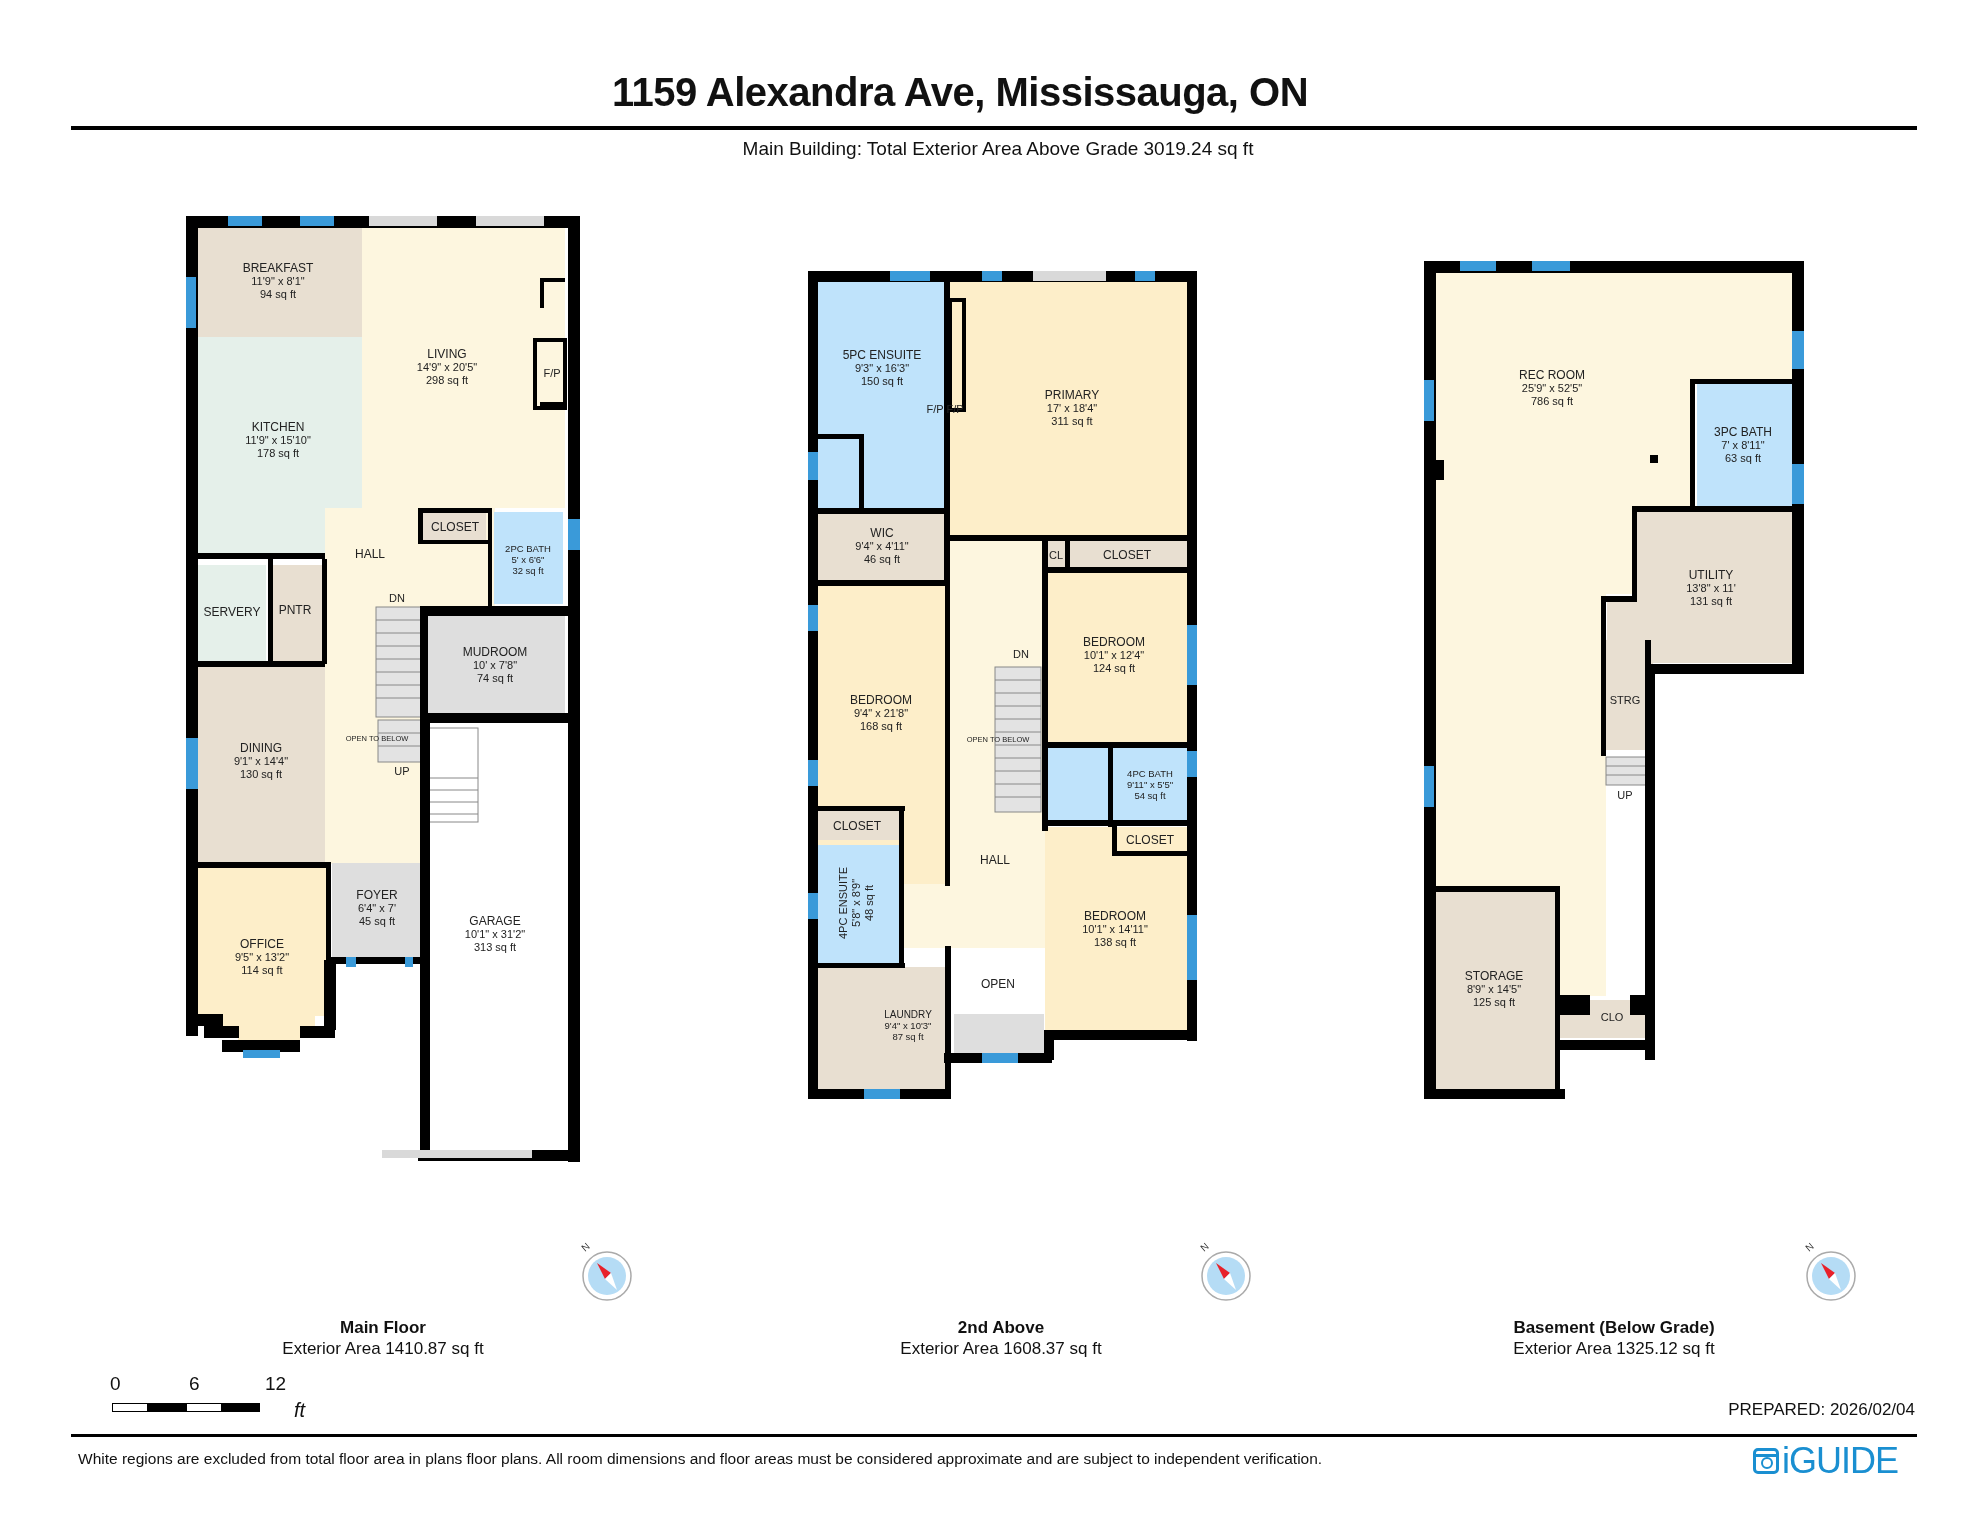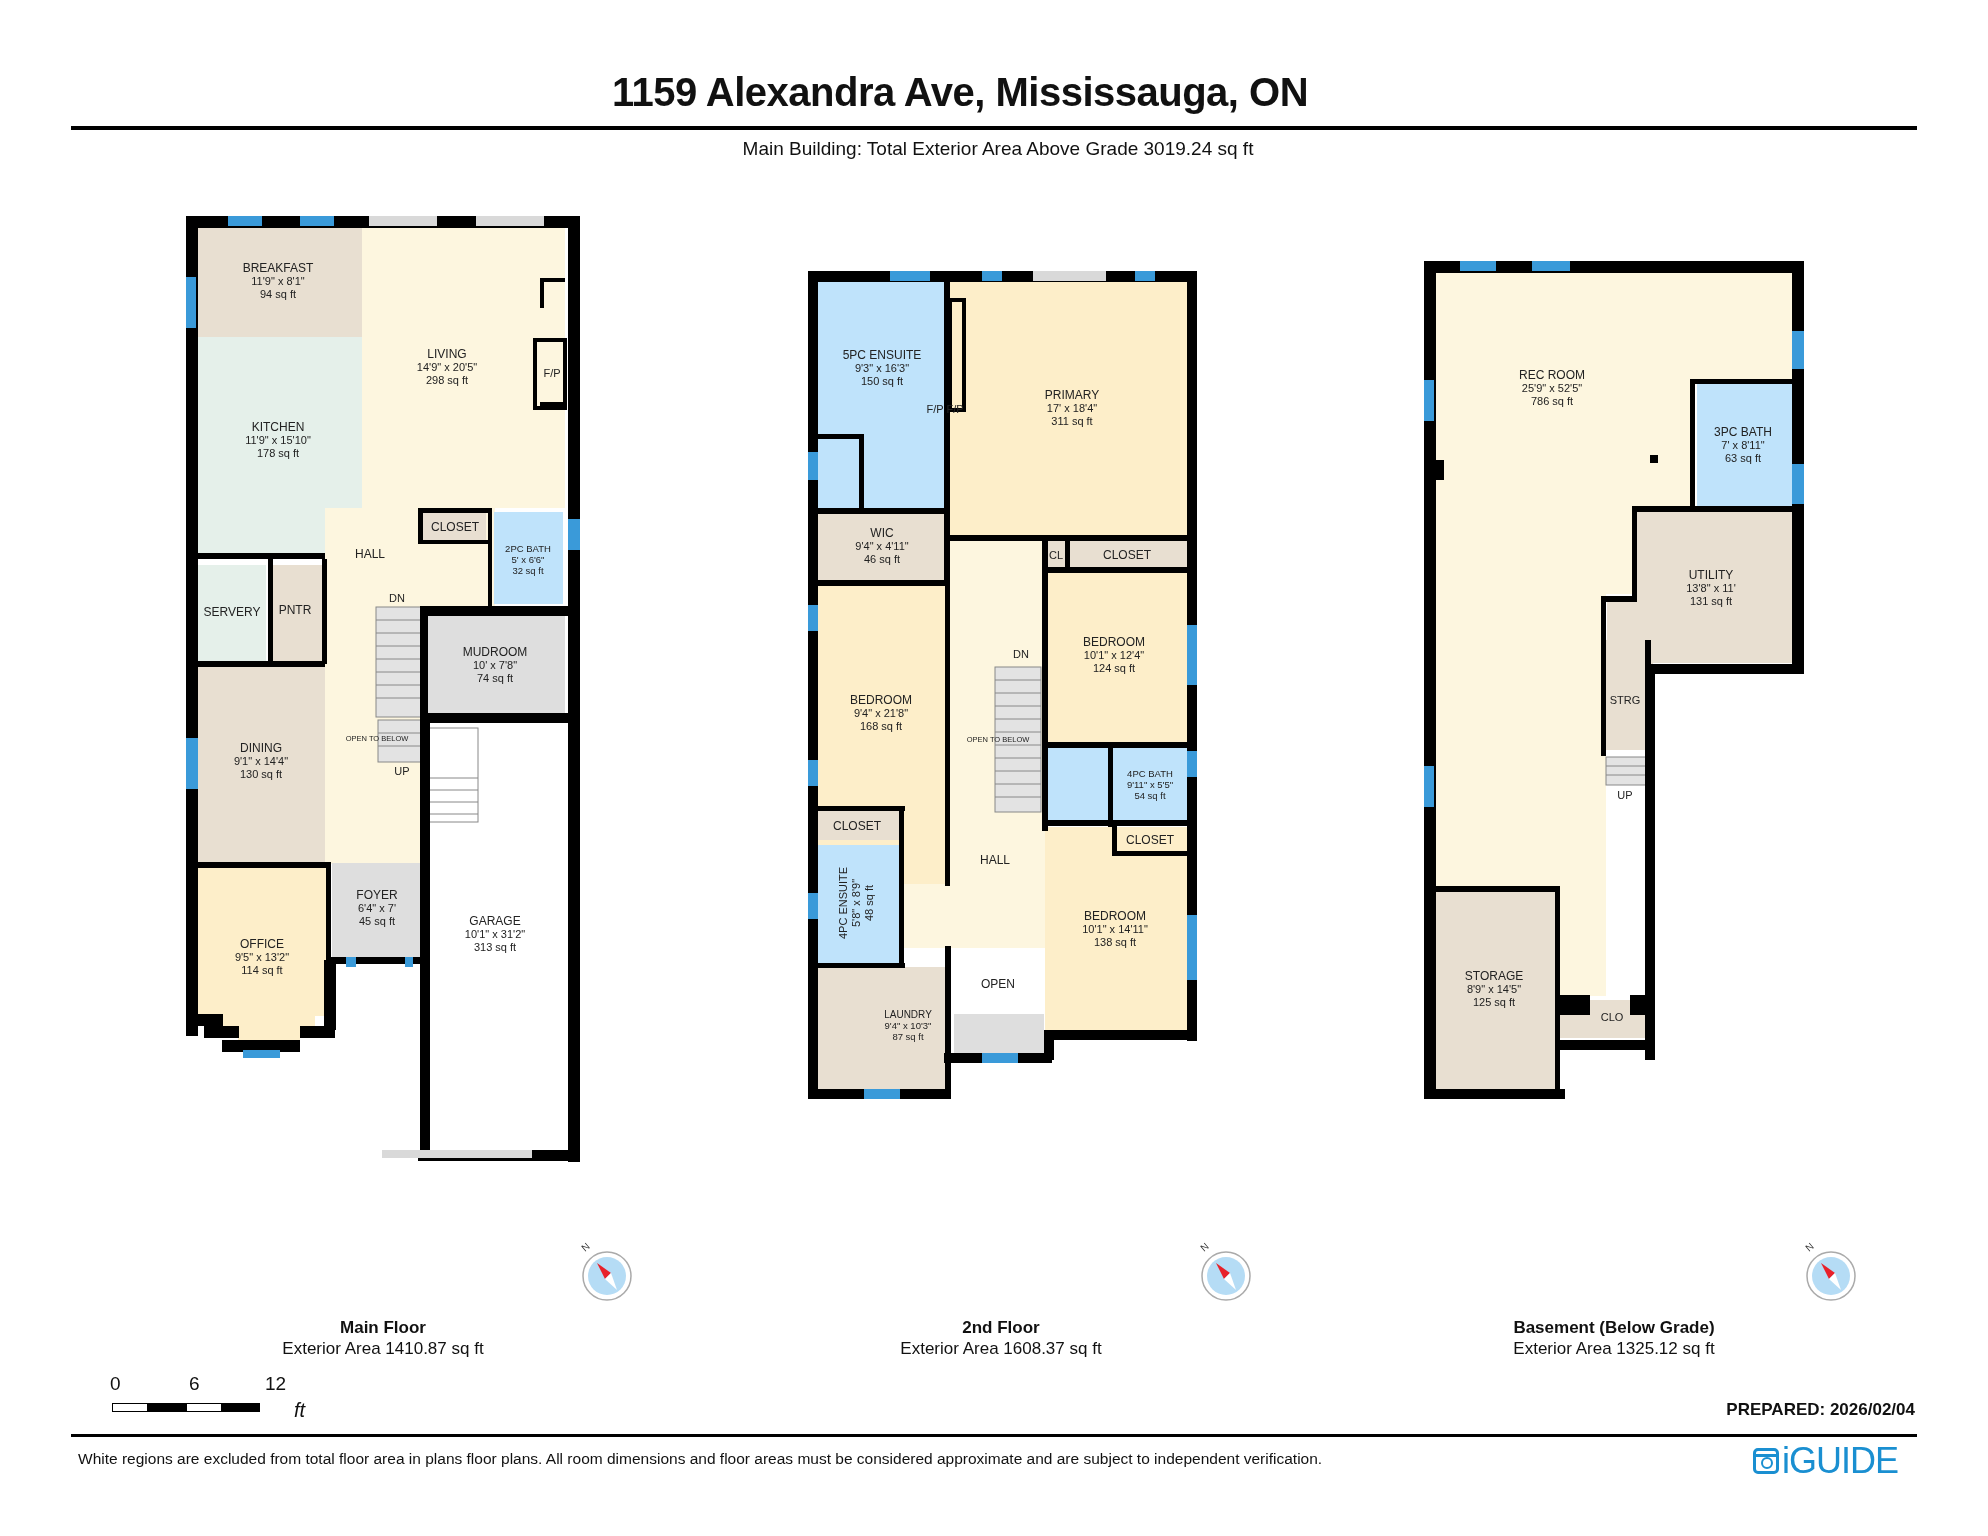--- a/index.html
+++ b/index.html
@@ -9,21 +9,21 @@
   #rule-top{left:71px;width:1846px;top:126px;height:4px;background:#000;}
   #subtitle{left:4px;width:1988px;top:138px;text-align:center;font-size:19px;}
   svg.plan{position:absolute;left:0;top:0;width:1988px;height:1536px;}
   .rl{font-family:"Liberation Sans",sans-serif;text-anchor:middle;fill:#222;}
   .floor-label{position:absolute;text-align:center;width:400px;font-size:17px;line-height:21px;}
   .floor-label .name{font-weight:bold;}
   #scale{left:110px;top:1373px;width:220px;height:50px;}
   #scale .tick{position:absolute;top:0;font-size:19px;}
   #scale .bar{position:absolute;top:30px;height:9px;border:1px solid #000;box-sizing:border-box;}
   #scale .unit{position:absolute;left:182px;top:26px;font-size:20px;font-style:italic;}
-  #prepared{right:73px;top:1400px;font-size:17px;font-weight:bold;}
+  #prepared{right:73px;top:1400px;font-size:17px;}
   #rule-bottom{left:71px;width:1846px;top:1434px;height:3px;background:#000;}
   #disclaimer{left:78px;top:1450px;font-size:15.5px;}
   #logo{left:1742px;top:1444px;height:34px;display:flex;align-items:center;color:#1a8fd1;font-size:36px;letter-spacing:-1px;padding-left:11px;}
   #logo .mark{width:26px;height:26px;border:3px solid #1a8fd1;border-radius:5px;box-sizing:border-box;position:relative;margin-right:3px;}
   #logo .mark:before{content:"";position:absolute;left:5px;top:6px;width:8px;height:8px;border:2.5px solid #1a8fd1;border-radius:50%;}
   #logo .mark:after{content:"";position:absolute;left:0;top:3px;width:20px;height:2.5px;background:#1a8fd1;}
   .compass{position:absolute;width:56px;height:64px;}
 </style>
 </head>
 <body>
@@ -358,21 +358,21 @@
   <circle cx="30" cy="36" r="19" fill="#b5dcf5"></circle>
   <polygon points="20,23 34,33 28,39" fill="#e8212a"></polygon>
   <polygon points="34,33 28,39 40,50" fill="#fff"></polygon>
 </svg>
 
 <div class="floor-label" style="left:183px;top:1317px;">
   <div class="name">Main Floor</div>
   <div>Exterior Area 1410.87 sq ft</div>
 </div>
 <div class="floor-label" style="left:801px;top:1317px;">
-  <div class="name">2nd Floor</div>
+  <div class="name">2nd Above</div>
   <div>Exterior Area 1608.37 sq ft</div>
 </div>
 <div class="floor-label" style="left:1414px;top:1317px;text-align:center;">
   <div class="name">Basement (Below Grade)</div>
   <div>Exterior Area 1325.12 sq ft</div>
 </div>
 
 <div id="scale" class="abs">
   <span class="tick" style="left:0;">0</span>
   <span class="tick" style="left:79px;">6</span>

